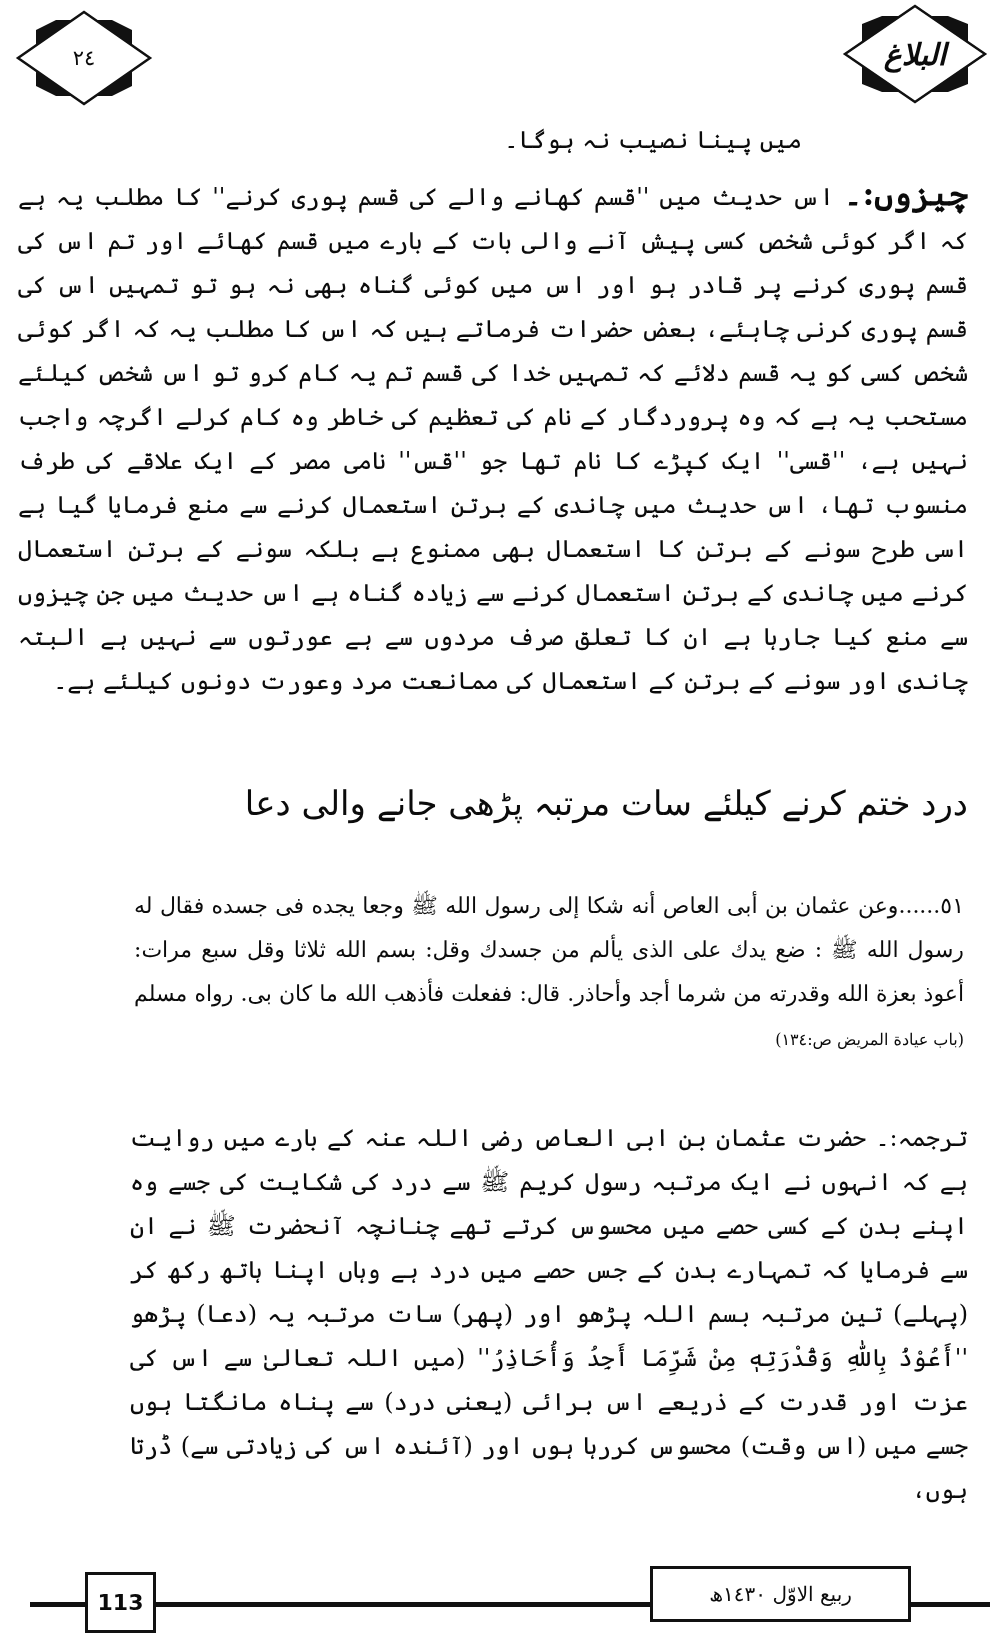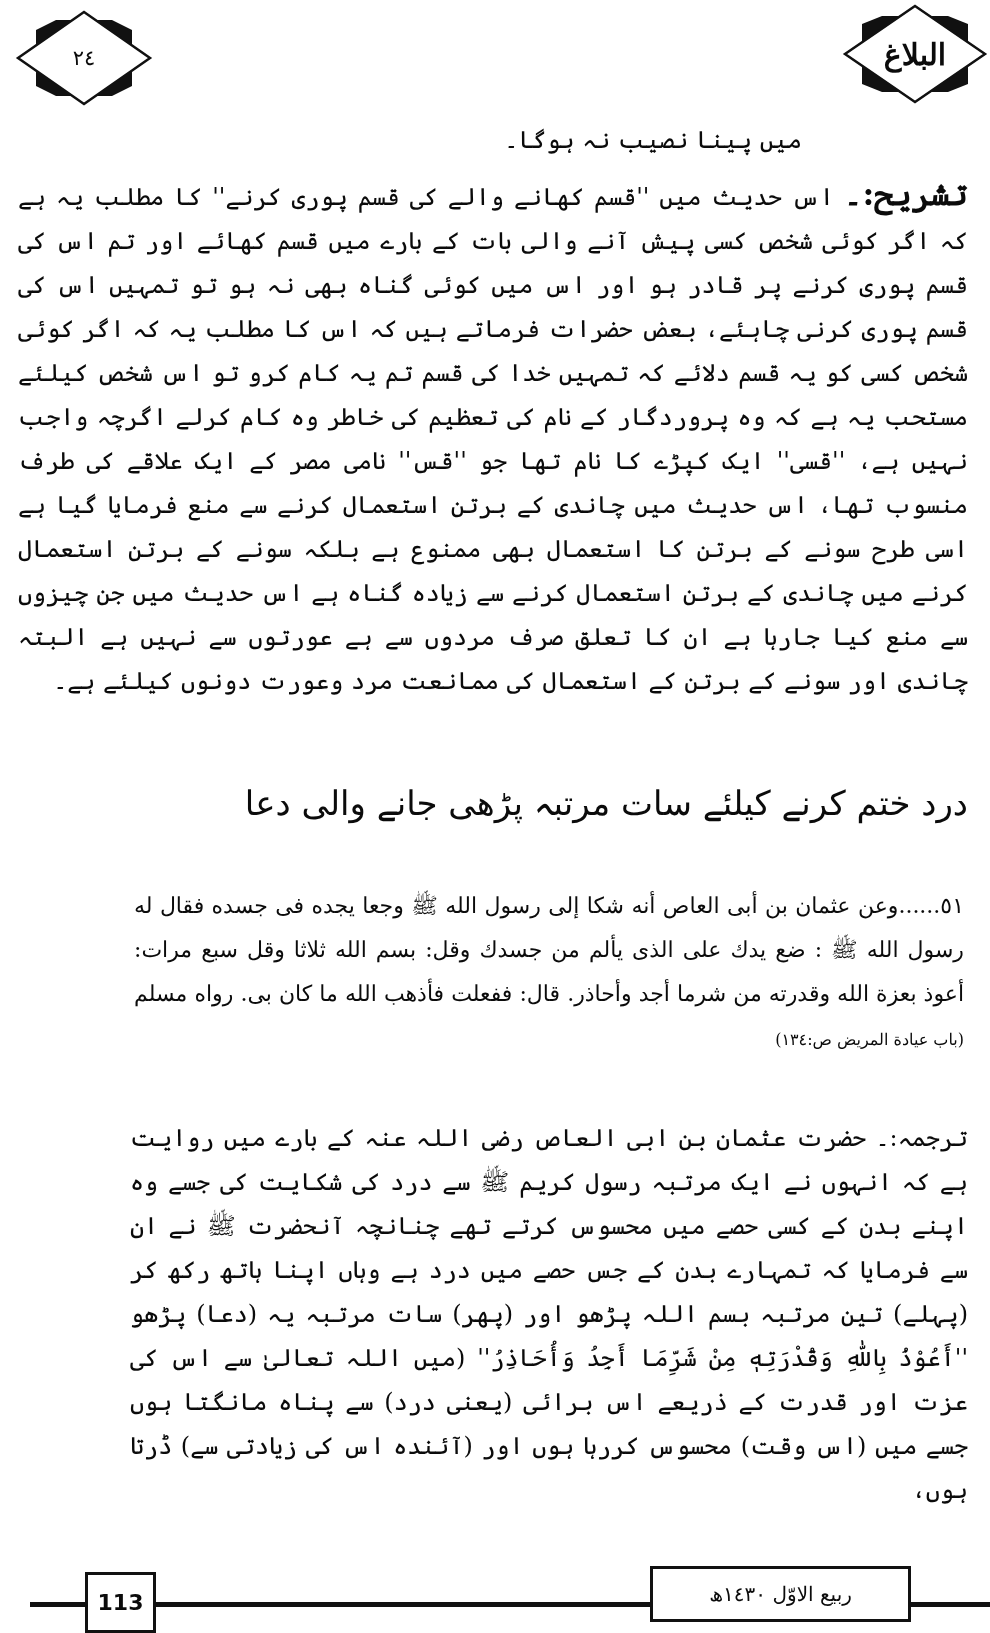--- a/index.html
+++ b/index.html
@@ -23,21 +23,21 @@
   }
   .diamond-wrap { position: absolute; width: 140px; height: 100px; }
   .diamond-wrap svg { position: absolute; left: 0; top: 0; }
   .diamond-label {
     position: absolute; left: 0; right: 0; top: 0; bottom: 0;
     display: flex; align-items: center; justify-content: center;
     font-family: "DejaVu Serif", serif;
   }
   .left-diamond { left: 14px; top: 8px; }
   .left-diamond .diamond-label { font-size: 21px; }
-  .right-diamond { left: 840px; top: 2px; width: 150px; height: 104px; }
+  .right-diamond { left: 840px; top: 2px; width: 150px; height: 104px; font-style: italic; }
   .right-diamond .diamond-label { font-size: 30px; font-weight: bold; }
 
   
   .content { position: absolute; left: 0; top: 108px; width: 990px; }
   .rtl { direction: rtl; text-align: justify; }
   .urdu {
     font-family: "DejaVu Serif", serif; font-size: 24px; line-height: 44px;
   }
   .line-top {
     position: absolute; right: 188px; top: 18px;
@@ -98,21 +98,21 @@
       <polygon points="75,4 145,52 75,100 5,52" fill="#fff" stroke="#111" stroke-width="2.5"></polygon>
     </svg>
     <div class="diamond-label">البلاغ</div>
   </div>
 </div>
 
 <div class="content">
   <div class="line-top">میں پینا نصیب نہ ہوگا۔</div>
 
   <p class="para1 rtl urdu" style="margin:0">
-    <span class="tashreeh-label">تشریح:۔</span>
+    <span class="tashreeh-label">چیزوں:۔</span>
     <span>اس حدیث میں ''قسم کھانے والے کی قسم پوری کرنے'' کا مطلب یہ ہے کہ اگر کوئی شخص کسی پیش آنے والی بات کے بارے میں قسم کھائے اور تم اس کی قسم پوری کرنے پر قادر ہو اور اس میں کوئی گناہ بھی نہ ہو تو تمہیں اس کی قسم پوری کرنی چاہئے، بعض حضرات فرماتے ہیں کہ اس کا مطلب یہ کہ اگر کوئی شخص کسی کو یہ قسم دلائے کہ تمہیں خدا کی قسم تم یہ کام کرو تو اس شخص کیلئے مستحب یہ ہے کہ وہ پروردگار کے نام کی تعظیم کی خاطر وہ کام کرلے اگرچہ واجب نہیں ہے، ''قسی'' ایک کپڑے کا نام تھا جو ''قس'' نامی مصر کے ایک علاقے کی طرف منسوب تھا، اس حدیث میں چاندی کے برتن استعمال کرنے سے منع فرمایا گیا ہے اسی طرح سونے کے برتن کا استعمال بھی ممنوع ہے بلکہ سونے کے برتن استعمال کرنے میں چاندی کے برتن استعمال کرنے سے زیادہ گناہ ہے اس حدیث میں جن چیزوں سے منع کیا جارہا ہے ان کا تعلق صرف مردوں سے ہے عورتوں سے نہیں ہے البتہ چاندی اور سونے کے برتن کے استعمال کی ممانعت مرد وعورت دونوں کیلئے ہے۔</span>
   </p>
 
   <div class="section-title">درد ختم کرنے کیلئے سات مرتبہ پڑھی جانے والی دعا</div>
 
   <p class="arabic rtl" style="margin:4px">
     <span>٥١</span><span>......</span><span>وعن عثمان بن أبى العاص أنه شكا إلى رسول الله ﷺ وجعا يجده فى جسده فقال له رسول الله ﷺ : ضع يدك على الذى يألم من جسدك وقل: بسم الله ثلاثا وقل سبع مرات: أعوذ بعزة الله وقدرته من شرما أجد وأحاذر. قال: ففعلت فأذهب الله ما كان بى. رواه مسلم</span>
     <span class="ref-small">(باب عيادة المريض ص:١٣٤)</span>
   </p>
 

